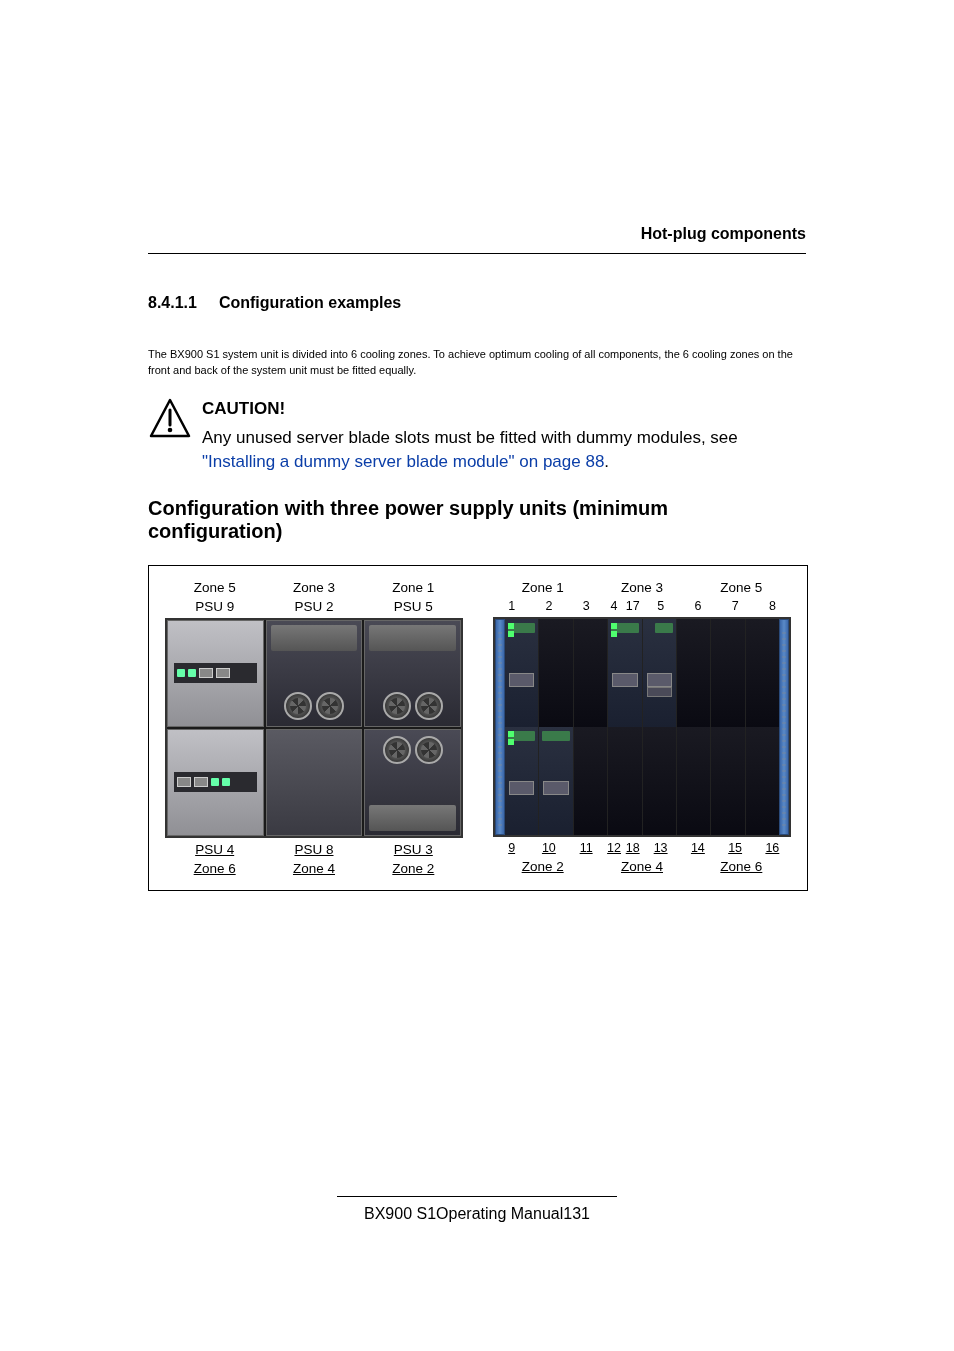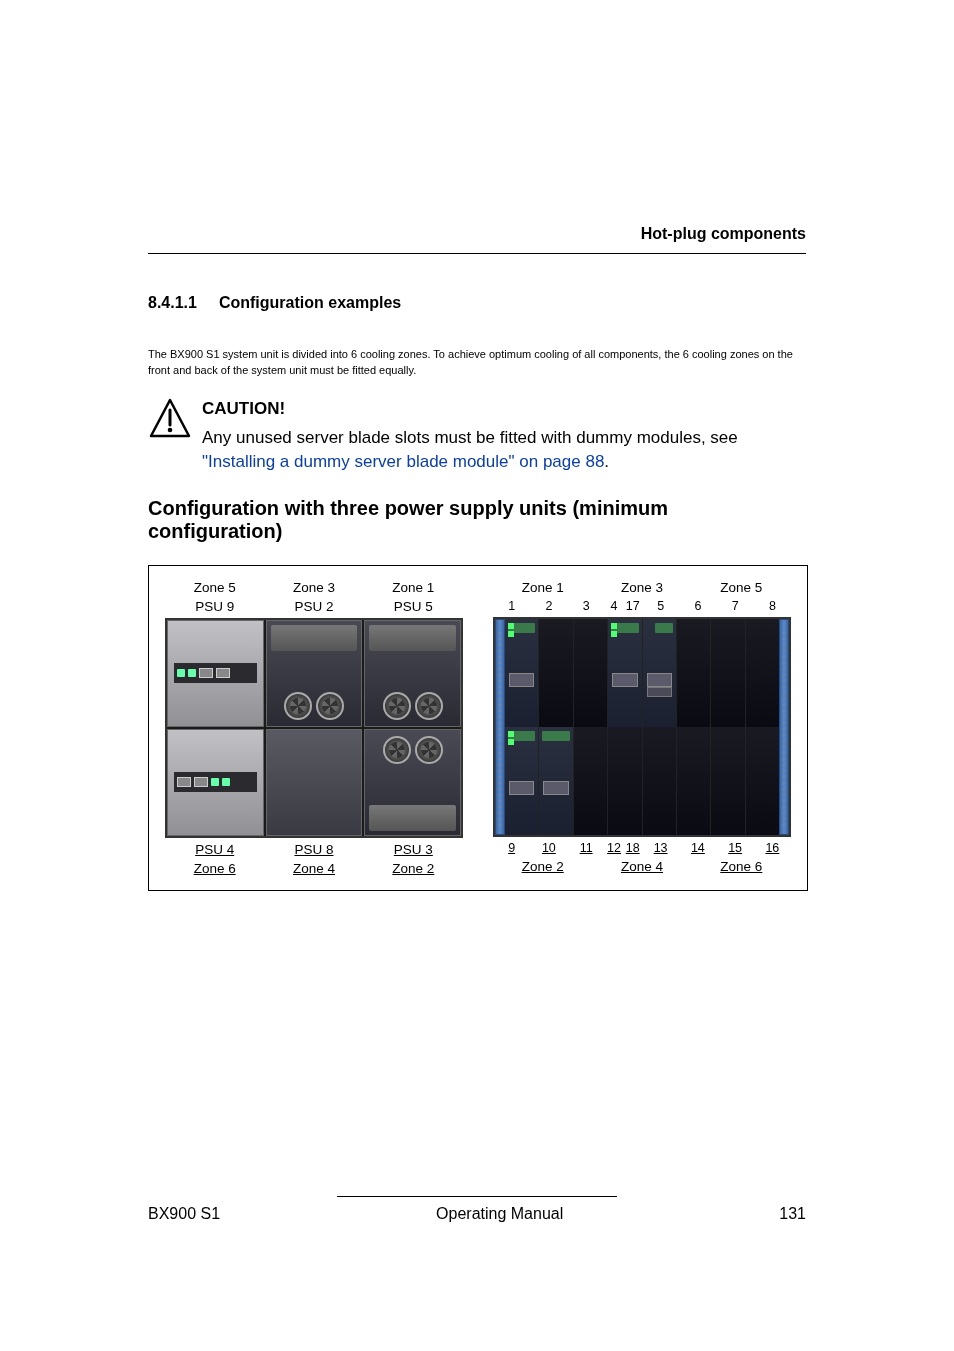--- a/index.html
+++ b/index.html
@@ -210,21 +210,21 @@
       right: 148px;
     }
     .footer-rule {
       border: none;
       border-top: 1.5px solid #000;
       width: 280px;
       margin: 0 auto 8px auto;
     }
     .footer-row {
       display: flex;
-      justify-content: space-between;
+      justify-content: center;
       font-size: 16px;
     }
   </style>
 </head>
 <body>
 
 <div class="page-content">
   <div class="header-right">Hot-plug components</div>
   <hr class="header-rule">
 

